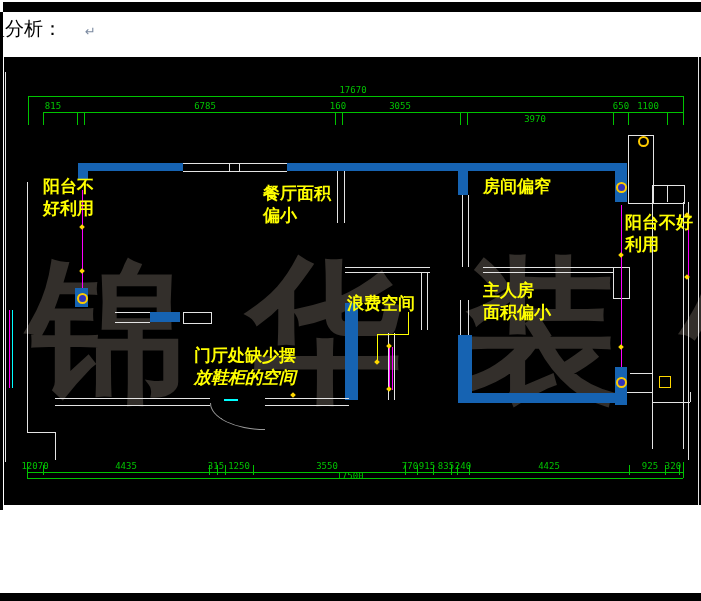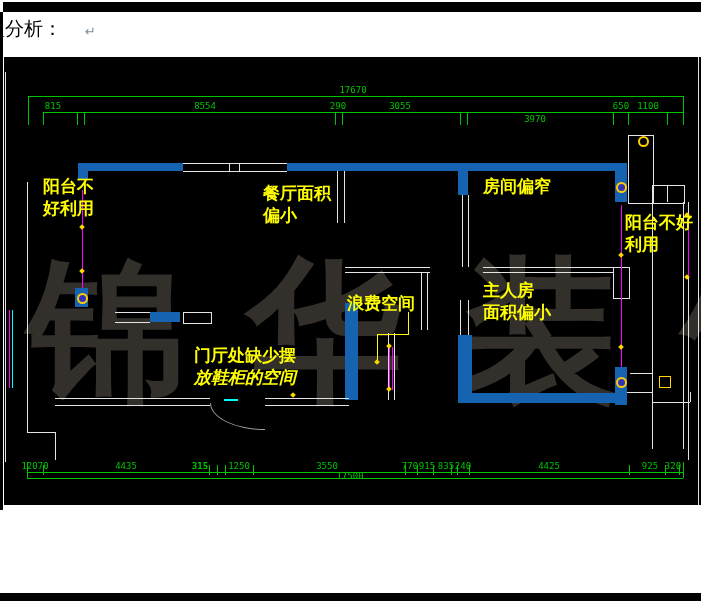--- a/index.html
+++ b/index.html
@@ -156,29 +156,29 @@
       <div class="gl" style="left: 453px; top: 408px; width: 1px; height: 10px;"></div>
       <div class="gl" style="left: 465px; top: 408px; width: 1px; height: 10px;"></div>
       <div class="gl" style="left: 625px; top: 408px; width: 1px; height: 10px;"></div>
       <div class="gl" style="left: 661px; top: 408px; width: 1px; height: 10px;"></div>
       <div class="gl" style="left: 675px; top: 408px; width: 1px; height: 10px;"></div>
       <div class="gl" style="left: 679px; top: 408px; width: 1px; height: 10px;"></div>
       <div class="gl" style="left: 23px; top: 405px; width: 1px; height: 16px;"></div>
       <div class="gl" style="left: 679px; top: 405px; width: 1px; height: 16px;"></div>
       <div class="glab" style="left: 349px; top: 28px; text-align: right;">17670</div>
       <div class="glab" style="left: 49px; top: 44px;">815</div>
-      <div class="glab" style="left: 201px; top: 44px;">8554</div>
-      <div class="glab" style="left: 334px; top: 44px;">290</div>
+      <div class="glab" style="left: 201px; top: 44px;">6785</div>
+      <div class="glab" style="left: 334px; top: 44px;">160</div>
       <div class="glab" style="left: 396px; top: 44px;">3055</div>
       <div class="glab" style="left: 531px; top: 44px; margin-top: 13px;">3970</div>
       <div class="glab" style="left: 617px; top: 44px;">650</div>
       <div class="glab" style="left: 644px; top: 44px;">1100</div>
       <div class="glab" style="left: 31px; top: 404px; text-align: center;">12070</div>
       <div class="glab" style="left: 122px; top: 404px;">4435</div>
-      <div class="glab" style="left: 196px; top: 404px; font-weight: bold;">315</div>
+      <div class="glab" style="left: 212px; top: 404px;">315</div>
       <div class="glab" style="left: 235px; top: 404px;">1250</div>
       <div class="glab" style="left: 323px; top: 404px;">3550</div>
       <div class="glab" style="left: 406px; top: 404px;">770</div>
       <div class="glab" style="left: 423px; top: 404px;">915</div>
       <div class="glab" style="left: 442px; top: 404px;">835</div>
       <div class="glab" style="left: 459px; top: 404px;">240</div>
       <div class="glab" style="left: 545px; top: 404px;">4425</div>
       <div class="glab" style="left: 646px; top: 404px;">925</div>
       <div class="glab" style="left: 669px; top: 404px;">320</div>
       <div class="glab" style="left: 346px; top: 414px;">17500</div>

